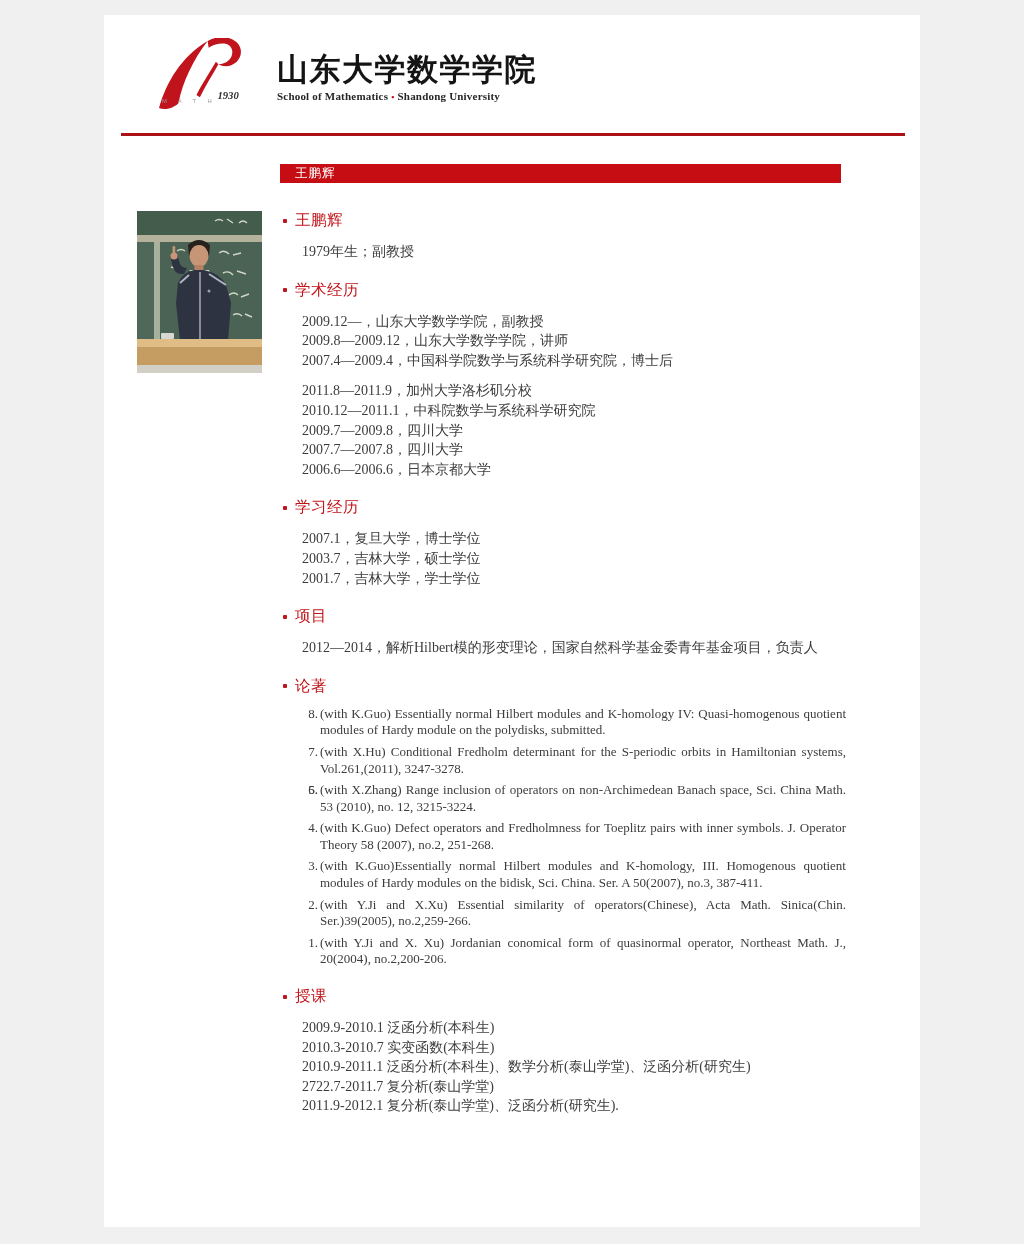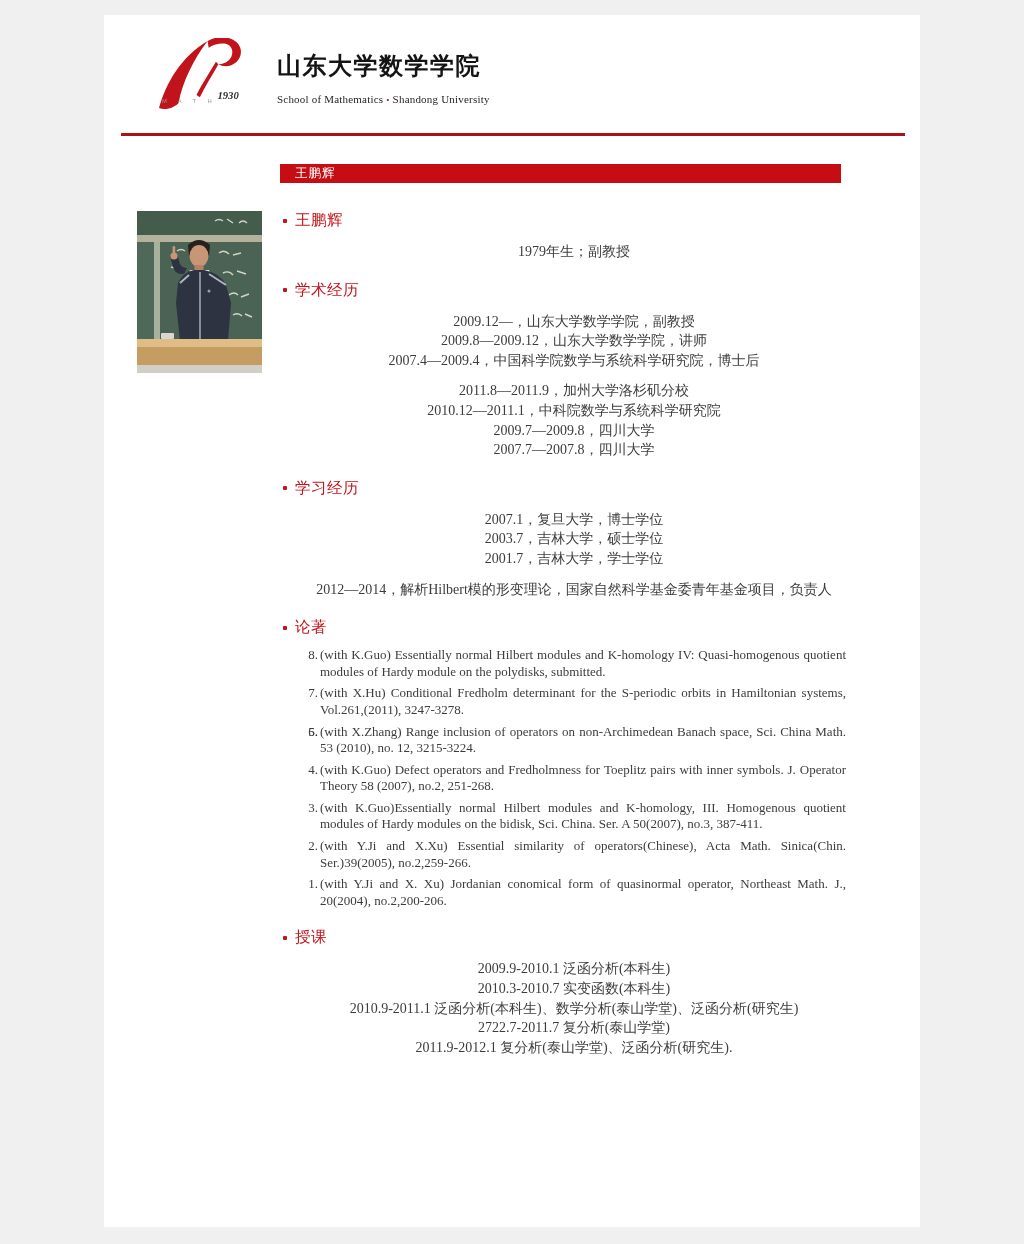--- a/index.html
+++ b/index.html
@@ -5,39 +5,39 @@
   * { margin:0; padding:0; box-sizing:border-box; }
   html,body { background:#f0f0f0; font-family:"Liberation Serif","DejaVu Serif",serif; }
   body { width:1024px; min-height:1244px; margin:0 auto; }
 
   .card { width:816px; min-height:1212px; margin:15px auto 17px; background:#ffffff; position:relative; }
 
   
   .header { display:flex; align-items:flex-start; padding:23px 0 0 52px; }
   .logo-mark { width:115px; height:72px; flex:none; cursor:pointer; }
   .logo-text { margin-left:6px; padding-top:15px; }
-  .logo-cn { font-size:24px; font-weight:bold; color:#141414; letter-spacing:1.5px; line-height:1.1; }
-  .logo-en { font-size:11px; font-weight:normal; color:#262626; margin-top:14px; letter-spacing:0.2px; }
+  .logo-cn { font-size:31px; font-weight:bold; color:#141414; letter-spacing:1.5px; line-height:1.1; }
+  .logo-en { font-size:11px; font-weight:bold; color:#262626; margin-top:3px; letter-spacing:0.2px; }
   .logo-en .dot { color:#c0131c; font-size:9px; padding:0 3px; }
   .header-rule { height:3px; background:#ab1117; margin:23px 15px 0 17px; }
 
   
   .title-bar { margin:28px 79px 0 176px; height:19px; line-height:19px; background:#c50d13; color:#ffffff; font-size:12.5px; padding-left:15px; letter-spacing:1px; }
 
   
   .main { display:flex; margin-top:25px; padding-left:33px; }
   .photo-col { width:144px; flex:none; padding-top:3px; }
   .photo { width:125px; height:162px; display:block; }
   .content-col { width:565px; flex:none; }
 
   .sec-h { display:flex; align-items:center; color:#c2151b; font-size:15.5px; margin:18px 0 0 2px; letter-spacing:0.5px; }
   .sec-h.first { margin-top:2px; }
   .bullet { width:4px; height:4px; background:#c2151b; border-radius:1px; margin-right:8px; flex:none; }
   .sec-lines { margin:11px 0 0 21px; font-size:14px; color:#3c3c3c; line-height:19.6px; }
-  .sec-lines .line { white-space:pre-wrap;text-align:center; }
+  .sec-lines .line { white-space:pre-wrap; }
 
   
   .pub-list { margin:9px 0 0 0; }
   .pub { position:relative; padding-left:39px; margin-bottom:5px; font-size:13px; line-height:16.6px; color:#3c3c3c; text-align:justify; }
   .pub-num { position:absolute; left:22px; top:0; width:15px; text-align:right; }
 </style>
 </head>
 <body>
 
 <div class="card">
@@ -119,32 +119,37 @@
         <div class="line">2009.12—，山东大学数学学院，副教授</div>
         <div class="line">2009.8—2009.12，山东大学数学学院，讲师</div>
         <div class="line">2007.4—2009.4，中国科学院数学与系统科学研究院，博士后</div>
       </div>
 
       <div class="sec-lines">
         <div class="line">2011.8—2011.9，加州大学洛杉矶分校</div>
         <div class="line">2010.12—2011.1，中科院数学与系统科学研究院</div>
         <div class="line">2009.7—2009.8，四川大学</div>
         <div class="line">2007.7—2007.8，四川大学</div>
+        <div class="line">2006.6—2006.6，日本京都大学</div>
       </div>
 
       <div class="sec-h">
         <span class="bullet"></span>
         <span>学习经历</span>
       </div>
       <div class="sec-lines">
         <div class="line">2007.1，复旦大学，博士学位</div>
         <div class="line">2003.7，吉林大学，硕士学位</div>
         <div class="line">2001.7，吉林大学，学士学位</div>
       </div>
 
+      <div class="sec-h">
+        <span class="bullet"></span>
+        <span>项目</span>
+      </div>
       <div class="sec-lines">
         <div class="line">2012—2014，解析Hilbert模的形变理论，国家自然科学基金委青年基金项目，负责人</div>
       </div>
 
       <div class="sec-h">
         <span class="bullet"></span>
         <span>论著</span>
       </div>
       <div class="pub-list">
         <div class="pub">

